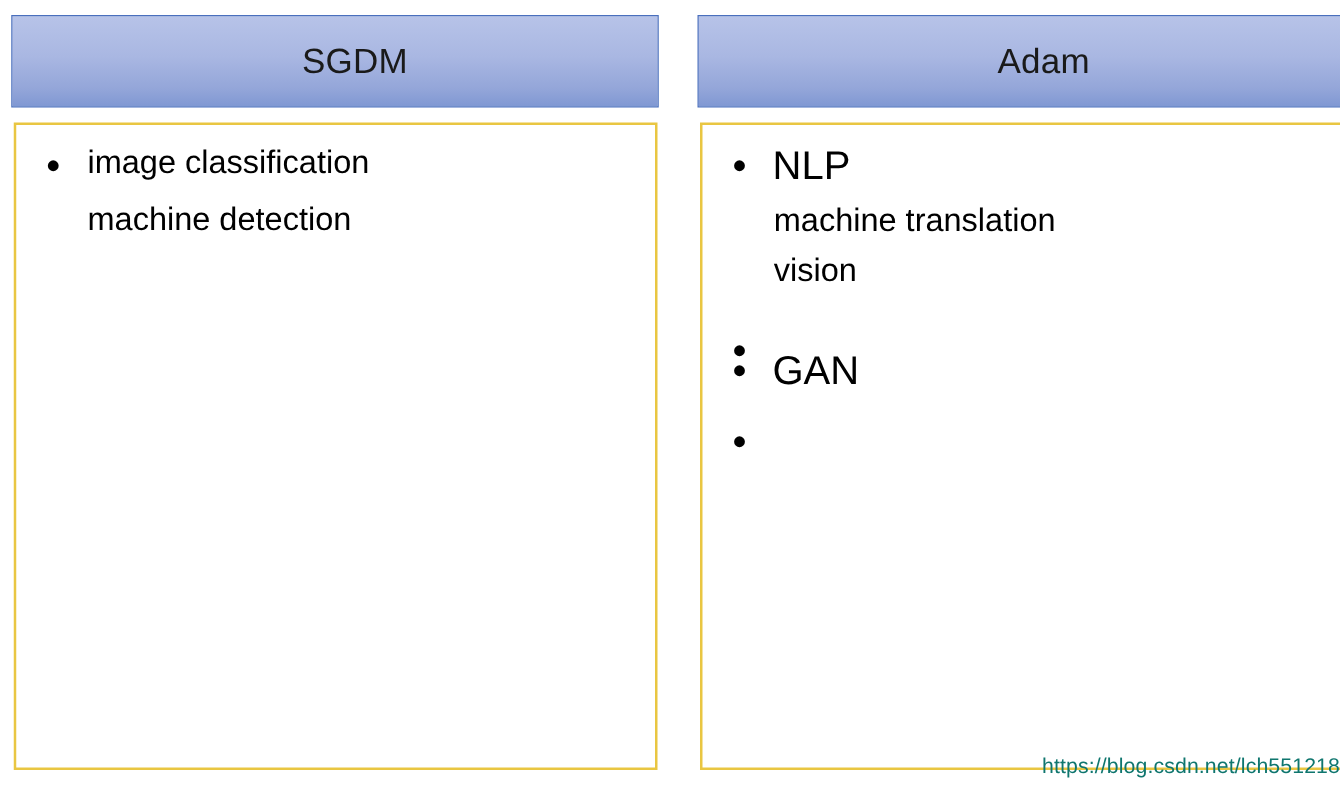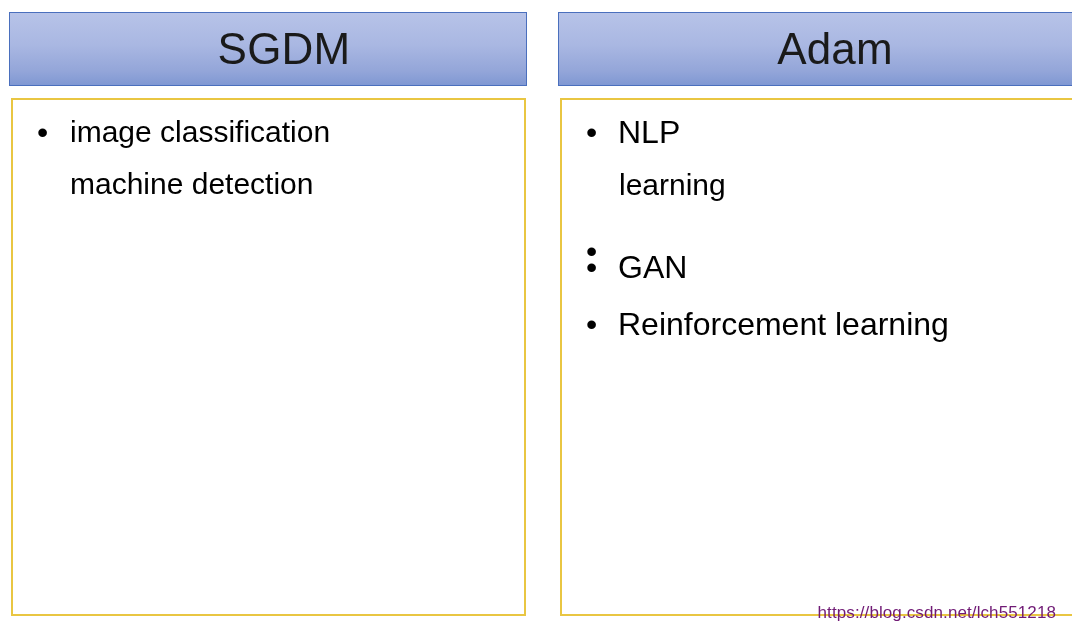--- a/index.html
+++ b/index.html
@@ -39,21 +39,21 @@
     right: 0;
     height: 74px;
     box-sizing: border-box;
     border: 1.5px solid #4a6fbd;
     background: linear-gradient(to bottom, #b7c3e8 0%, #a9b7e2 45%, #94a6d9 80%, #8098d3 100%);
     display: flex;
     align-items: center;
     justify-content: center;
   }
   .col-header-title {
-    font-size: 44px;
+    font-size: 28px;
     line-height: 1;
     font-weight: 400;
     color: #1a1a1a;
     letter-spacing: 0.2px;
     white-space: nowrap;
     margin-left: 32px;
   }
 
   
   .col-body {
@@ -89,39 +89,39 @@
     top: 0;
     font-size: 32px;
     line-height: 1.28;
     color: #000000;
   }
 
   
   .item.sub {
     position: relative;
     padding-left: 47px;
-    font-size: 30px;
+    font-size: 26px;
     line-height: 1.32;
     color: #000000;
     margin: 0;
   }
 
   
   .gap-sm { height: 6px; }
   .gap-md { height: 16px; }
   .gap-lg { height: 26px; }
 
   
   .watermark {
     position: absolute;
-    right: 16px;
+    right: 0;
     bottom: 7px;
     font-size: 17px;
     line-height: 1;
-    color: #701a75;
+    color: #0f766e;
     white-space: nowrap;
     letter-spacing: 0.1px;
     pointer-events: none;
   }
 </style>
 </head>
 <body>
 
 <div class="slide">
 
@@ -165,45 +165,47 @@
       <ul class="item-list">
 
         <li class="item bullet">
           <span class="bullet-dot">•</span>
           <span>NLP</span>
         </li>
 
 
         <div class="gap-sm"></div>
 
-
-        <div class="gap-sm"></div>
-
-        <li class="item sub">
-          <span>learning</span>
+        <li class="item sub">
+          <span>machine translation</span>
+        </li>
+
+        <div class="gap-sm"></div>
+
+        <li class="item sub">
+          <span>vision</span>
         </li>
 
         <div class="gap-lg"></div>
 
         <li class="item bullet">
           <span class="bullet-dot">•</span>
         </li>
 
         <div class="gap-md"></div>
 
         <li class="item bullet">
           <span class="bullet-dot">•</span>
           <span>GAN</span>
         </li>
 
         <div class="gap-md"></div>
 
         <li class="item bullet">
           <span class="bullet-dot">•</span>
-          <span>Reinforcement learning</span>
         </li>
 
       </ul>
     </div>
   </div>
 
   <div class="watermark">https://blog.csdn.net/lch551218</div>
 
 </div>
 

